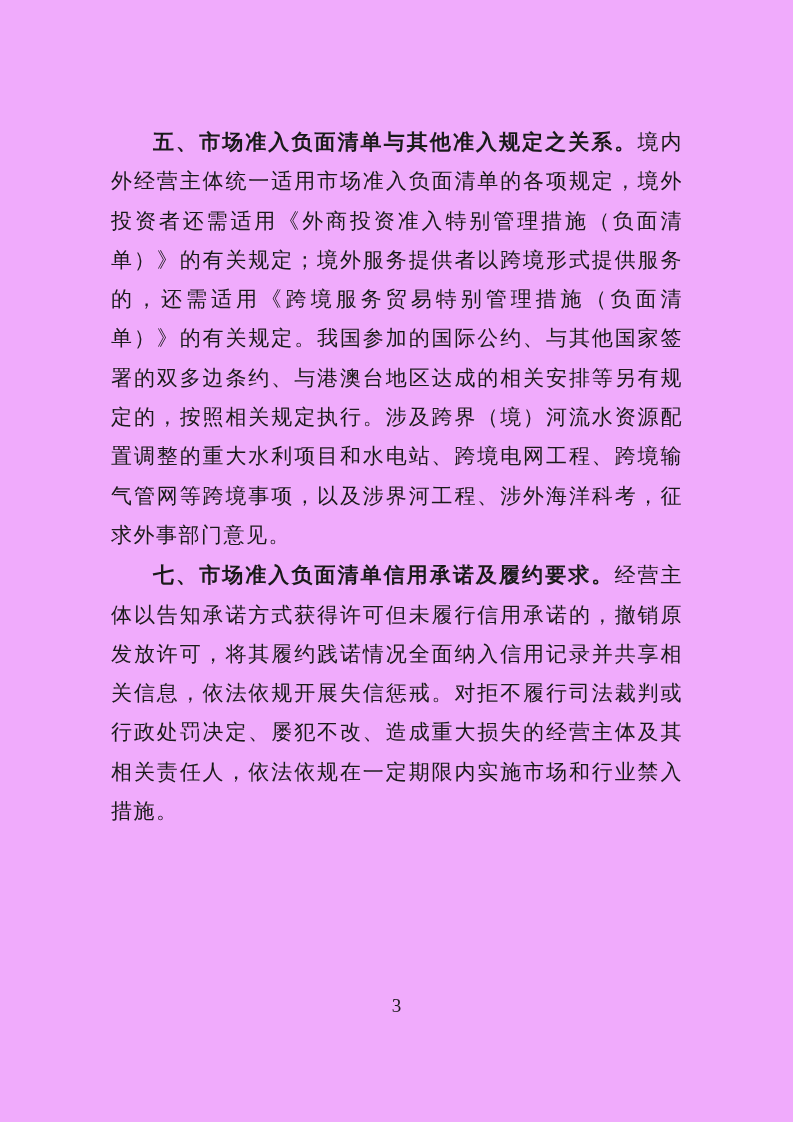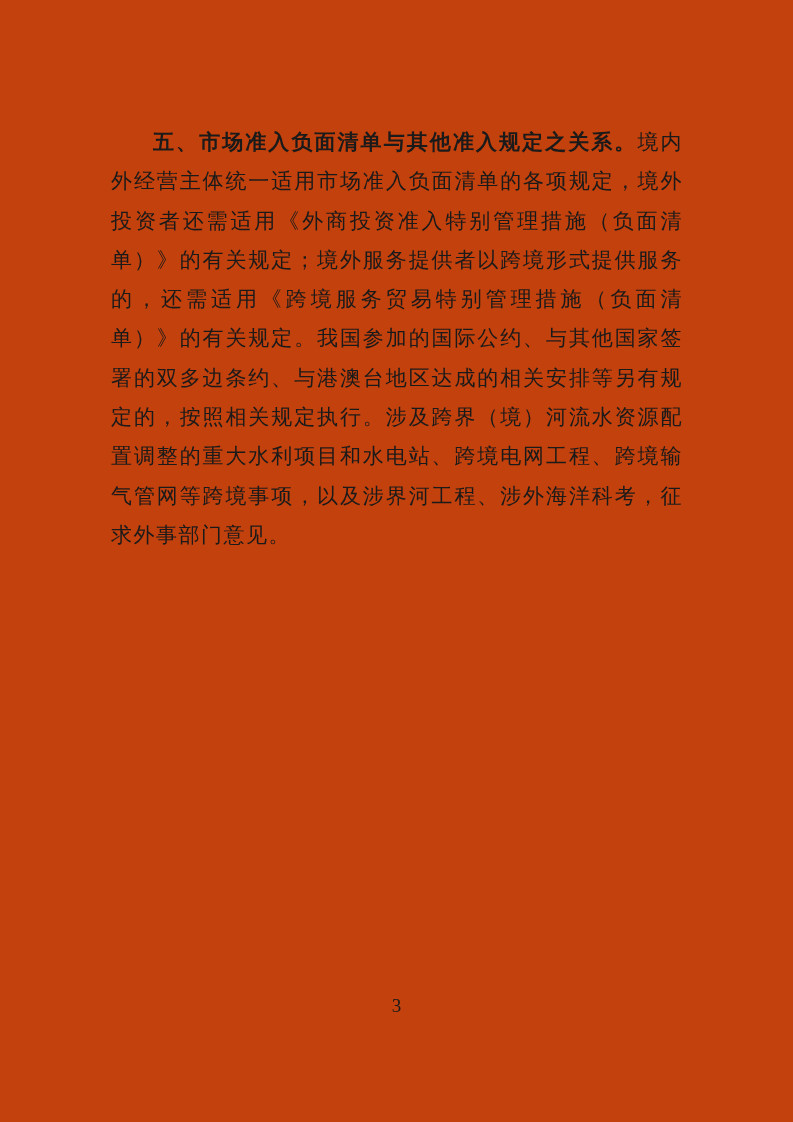--- a/index.html
+++ b/index.html
@@ -11,21 +11,21 @@
     height: 1122px;
     background: #ffffff;
     position: relative;
     overflow: hidden;
     font-family: "Liberation Serif", serif;
     color: #1a1a1a;
   }
   .page {
     position: absolute;
     inset: 0;
-    background: #c2410c;
+    background: #f0abfc;
   }
   .content {
     position: absolute;
     left: 111px;
     top: 122px;
     width: 572px;
   }
   .para {
     margin: 0;
     font-size: 21px;
@@ -54,18 +54,19 @@
 </head>
 <body>
 
 <div class="page">
 
   <div class="content">
 
     <p class="para"><span class="heading">五、市场准入负面清单与其他准入规定之关系。</span><span class="body-text">境内外经营主体统一适用市场准入负面清单的各项规定，境外投资者还需适用《外商投资准入特别管理措施（负面清单）》的有关规定；境外服务提供者以跨境形式提供服务的，还需适用《跨境服务贸易特别管理措施（负面清单）》的有关规定。我国参加的国际公约、与其他国家签署的双多边条约、与港澳台地区达成的相关安排等另有规定的，按照相关规定执行。涉及跨界（境）河流水资源配置调整的重大水利项目和水电站、跨境电网工程、跨境输气管网等跨境事项，以及涉界河工程、涉外海洋科考，征求外事部门意见。</span></p>
 
 
+    <p class="para"><span class="heading">七、市场准入负面清单信用承诺及履约要求。</span><span class="body-text">经营主体以告知承诺方式获得许可但未履行信用承诺的，撤销原发放许可，将其履约践诺情况全面纳入信用记录并共享相关信息，依法依规开展失信惩戒。对拒不履行司法裁判或行政处罚决定、屡犯不改、造成重大损失的经营主体及其相关责任人，依法依规在一定期限内实施市场和行业禁入措施。</span></p>
 
   </div>
 
   <div class="page-number">3</div>
 
 </div>
 
 </body></html>

